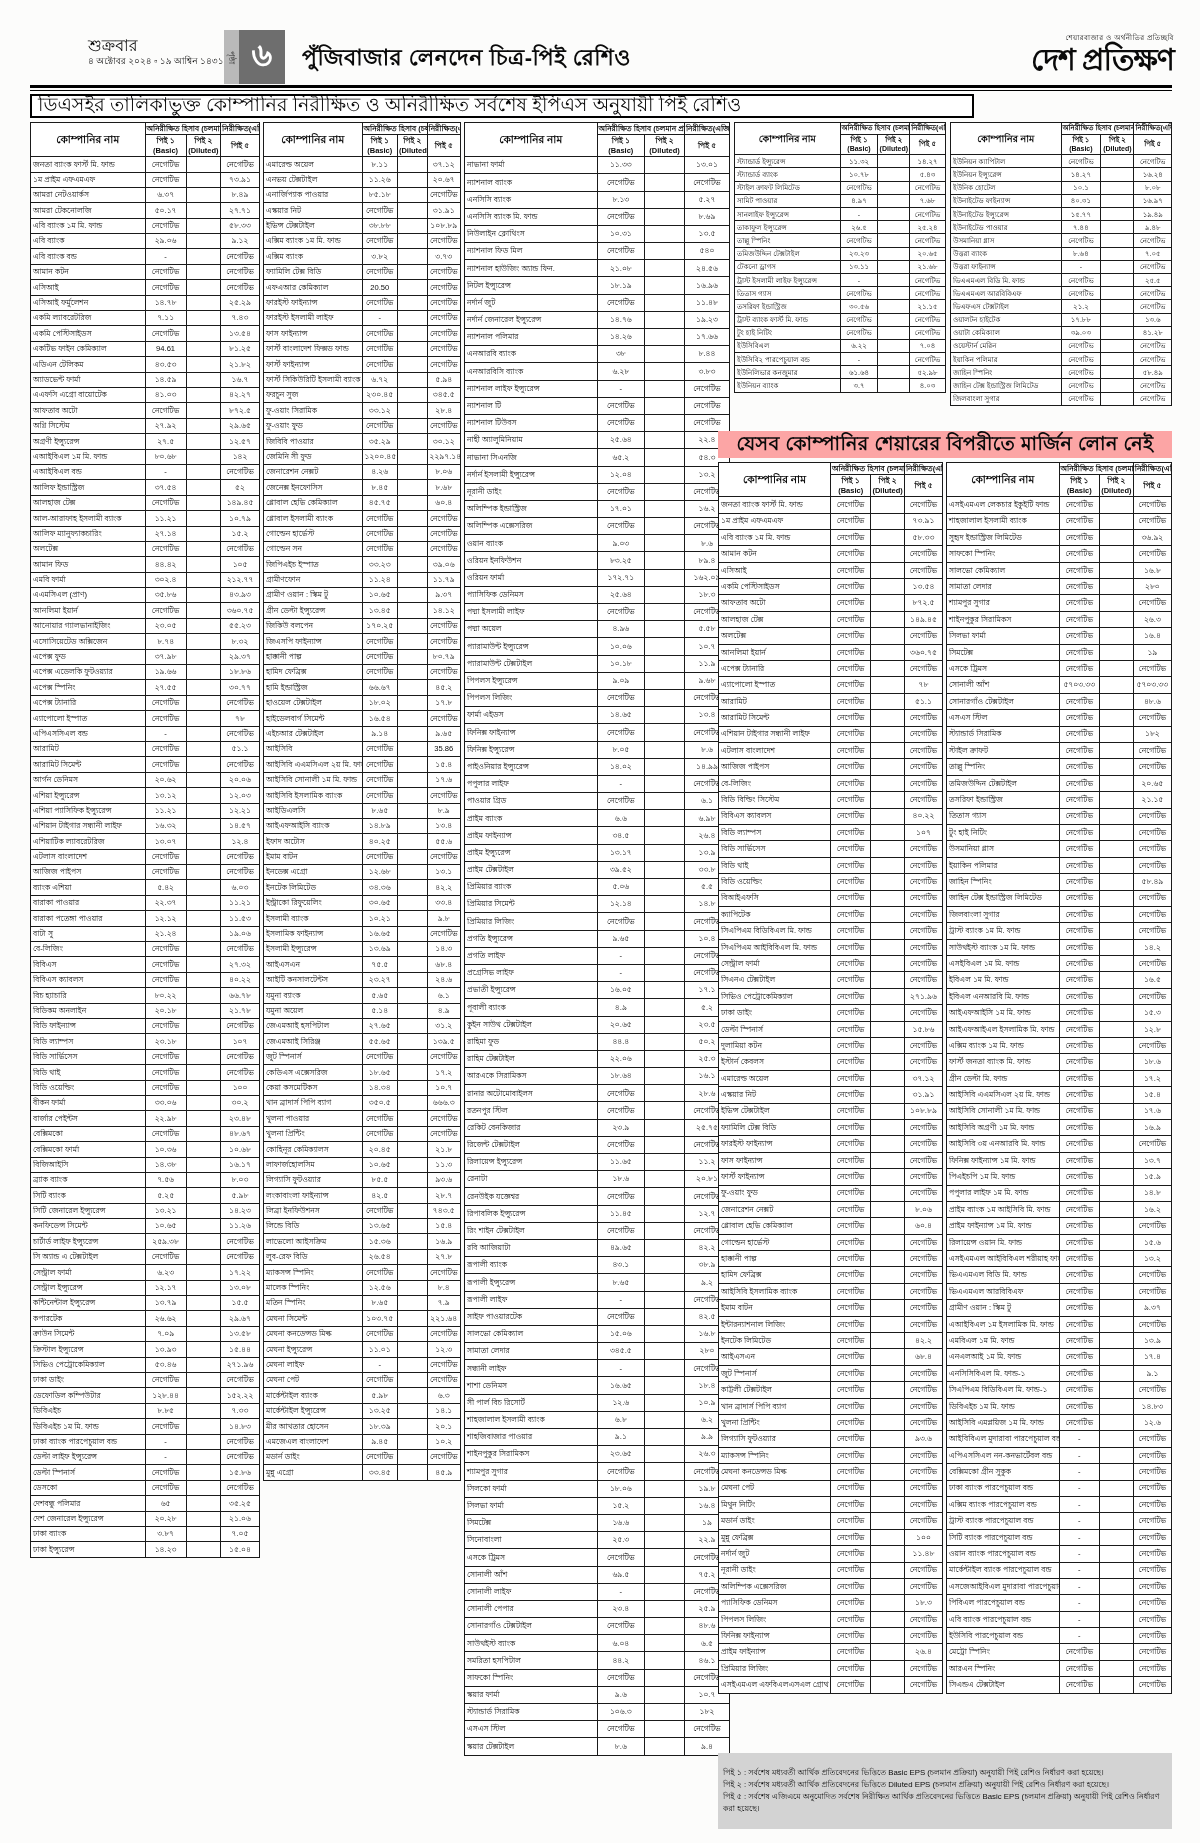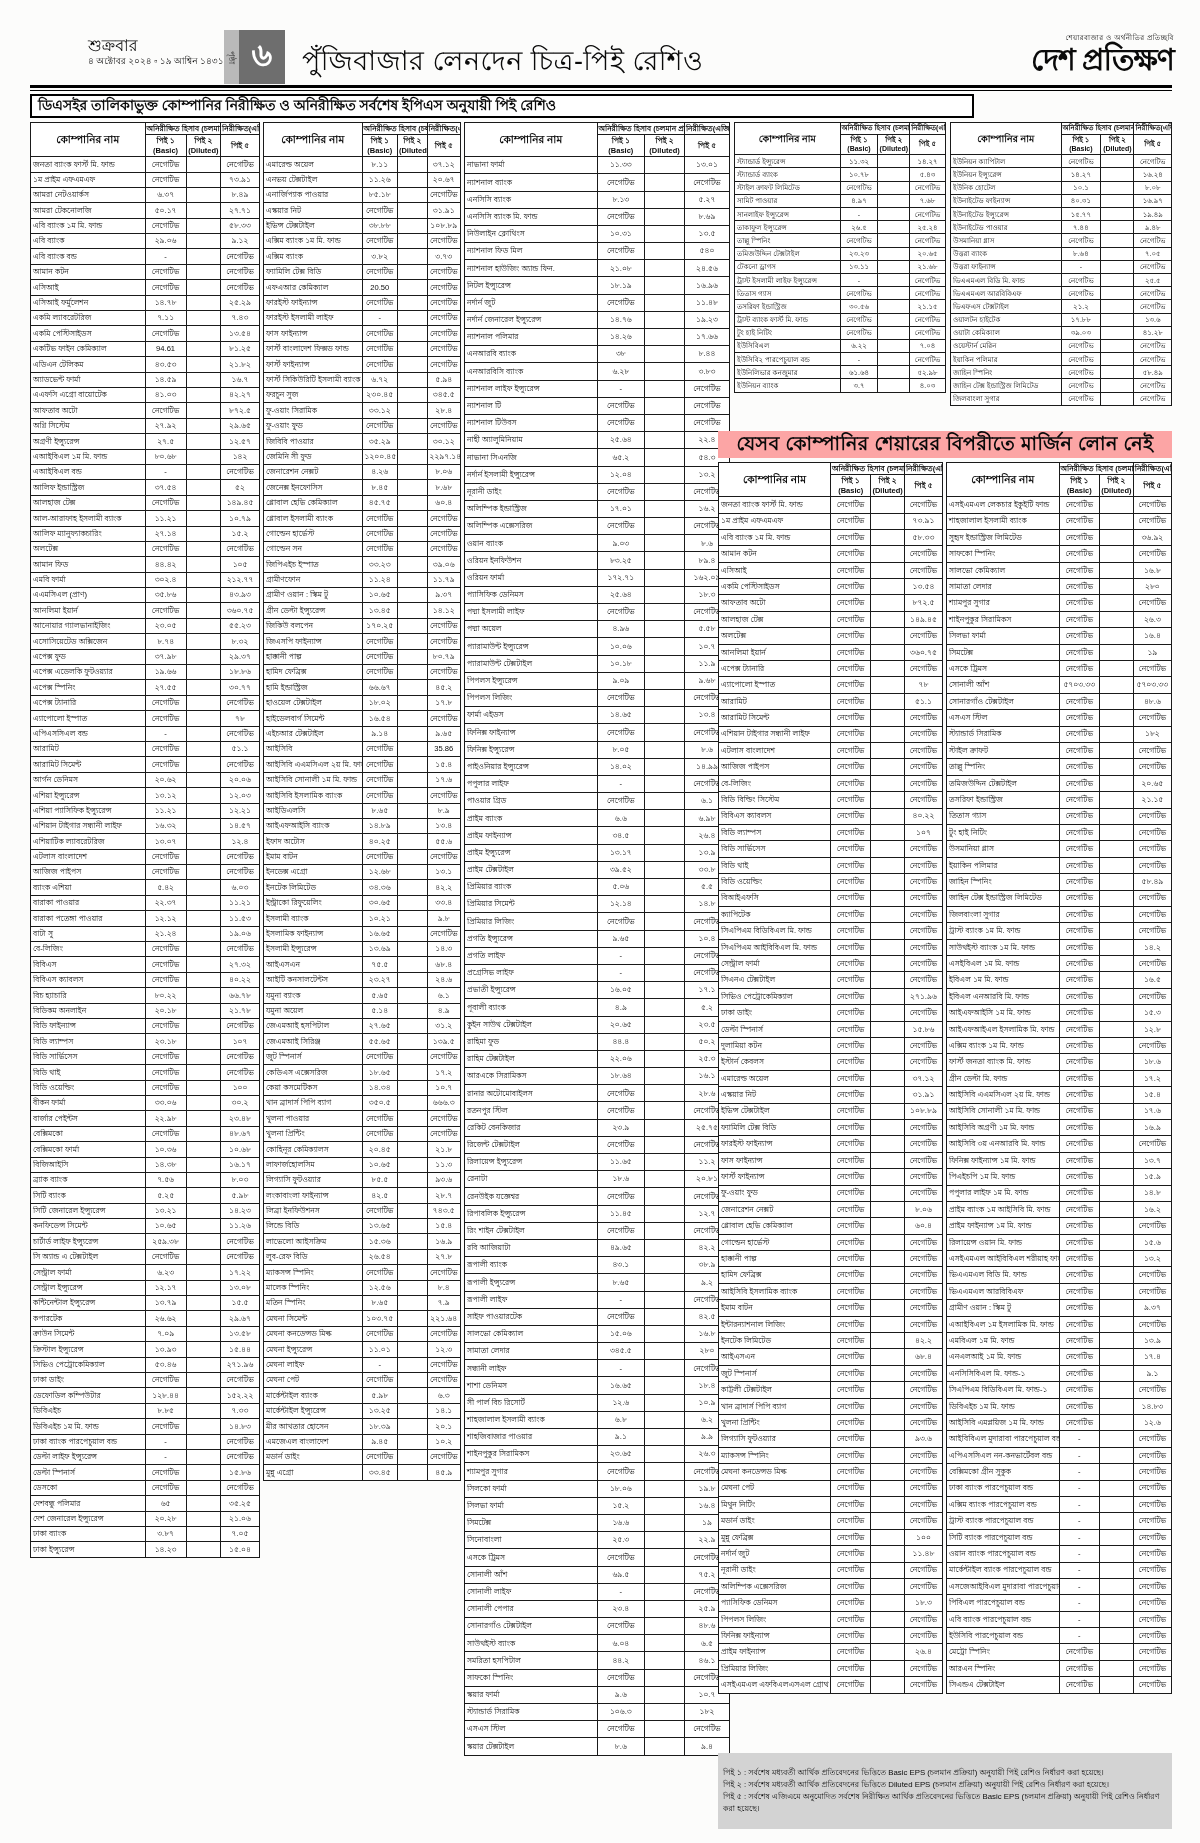--- a/index.html
+++ b/index.html
@@ -6,29 +6,29 @@
   body{width:1200px;height:1843px;position:relative;background:#fcfcfb;color:#0a0a0a;
        font-family:"Liberation Sans","DejaVu Sans",sans-serif;overflow:hidden}
   .abs{position:absolute}
   
   .date-block{left:88px;top:36px;width:138px;text-align:left;line-height:1.25}
   .date-line2{font-size:9px}
   .page-strip{left:224px;top:30px;width:15px;height:54px;background:#b9b9b9;
       writing-mode:vertical-rl;text-align:center;font-size:8px;color:#222;line-height:15px}
   .page-badge{left:239px;top:30px;width:46px;height:54px;background:#6e6e6e;color:#fff;
       font-size:32px;font-weight:bold;display:flex;align-items:center;justify-content:center}
-  .main-title{left:302px;top:40px;font-size:27px;font-weight:normal;letter-spacing:.5px;white-space:nowrap}
+  .main-title{left:302px;top:40px;font-size:22px;font-weight:bold;letter-spacing:.5px;white-space:nowrap}
   .logo-block{left:982px;top:32px;width:192px;text-align:right}
   .logo-tagline{font-size:7px;letter-spacing:.5px}
   .logo-text{font-size:30px;font-weight:bold;letter-spacing:-1px;line-height:1.05;white-space:nowrap}
   .top-rule{left:30px;top:85px;width:1142px;border-top:3px solid #000}
   .top-rule2{left:30px;top:90px;width:1142px;border-top:1px solid #000}
   
   .headline-box{left:30px;top:94px;width:944px;height:24px;border:2px solid #000;
-      font-size:14px;font-weight:bold;white-space:nowrap;overflow:hidden;
+      font-size:19px;font-weight:normal;white-space:nowrap;overflow:hidden;
       display:flex;align-items:center;padding:0 6px;box-sizing:border-box;background:#fff}
   
   .tbl-host table{border-collapse:collapse;width:100%;table-layout:fixed;background:#fff}
   .tbl-host th,.tbl-host td{border:1px solid #1a1a1a;overflow:hidden;white-space:nowrap;box-sizing:border-box}
   .tbl-host th{font-size:7.5px;font-weight:bold;text-align:center;padding:1px 1px;line-height:1.25}
   .tbl-host th.cname{font-size:10.5px}
   .tbl-host td{font-size:7.6px;padding:0 2px;height:15.4px;line-height:1}
   .tbl-host td.num{text-align:center}
   .t3 td{height:17.2px}
   .t4 td,.t5 td{height:13.2px;font-size:7px}

